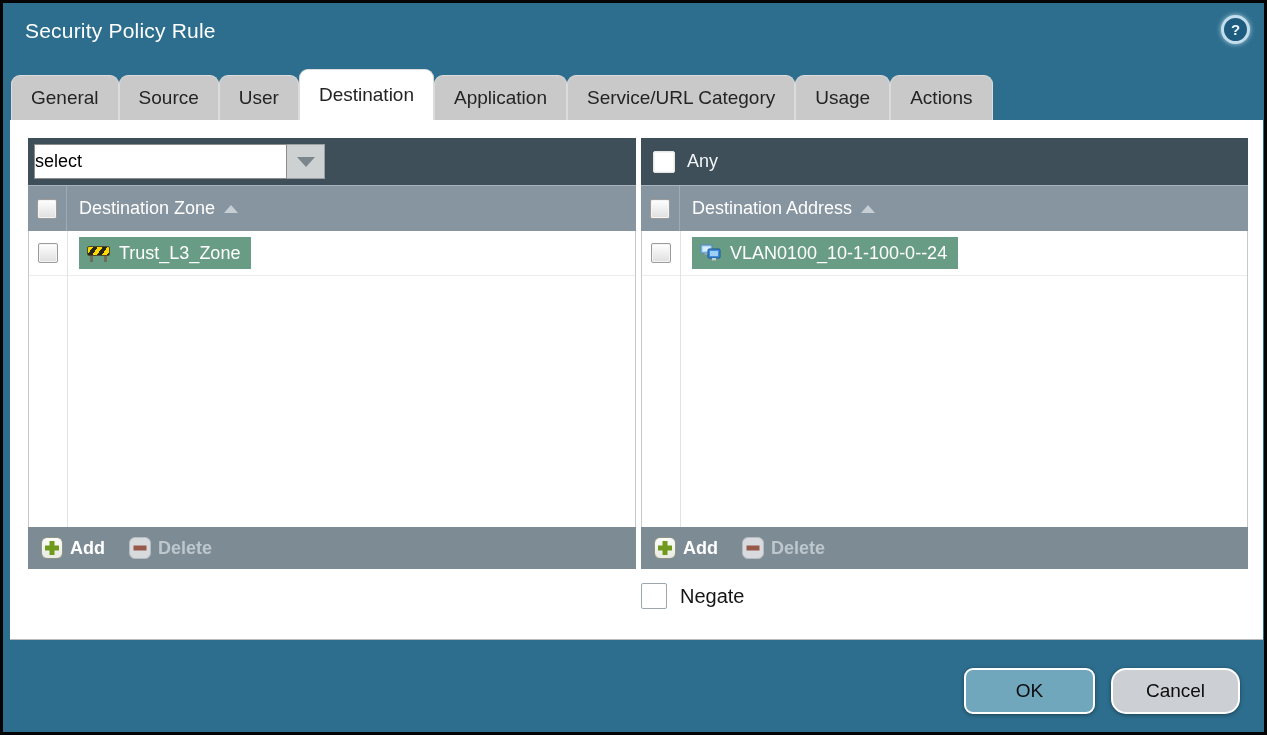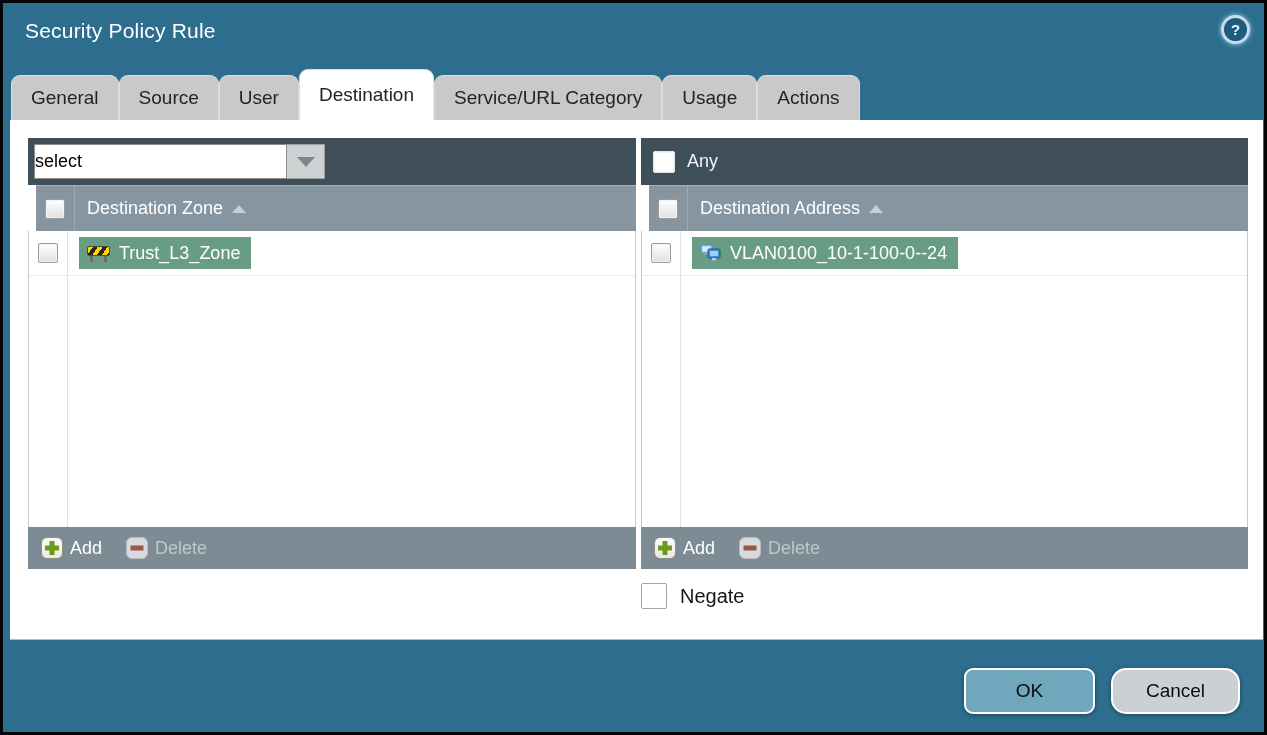--- a/index.html
+++ b/index.html
@@ -84,21 +84,21 @@
     background:linear-gradient(#ffffff,#dfdfdf);
     border:1px solid #9b9b9b;
     box-shadow:inset 0 0 0 1px #f4f4f4;
     cursor:pointer;
   }
   .cb.white { width:22px; height:22px; background:#ffffff; border:1px solid #e6e6e6; }
 
   .grid-head {
     flex:none; height:46px; background:#8695a0;
     border-top:1px solid #a7b2ba;
-    display:flex; align-items:stretch;margin-left:8px;
+    display:flex; align-items:stretch;
   }
   .cb-col { flex:none; width:38px; display:flex; align-items:center; justify-content:center; }
   .head-name {
     flex:1; border-left:1px solid #9dabb4;
     display:flex; align-items:center; gap:9px; padding-left:12px;
     color:#ffffff; font-size:18px; cursor:pointer;
   }
   .tri-up {
     width:0; height:0;
     border-left:7px solid transparent; border-right:7px solid transparent;
@@ -137,21 +137,21 @@
   }
   .zone-icon::before { left:3px; }
   .zone-icon::after  { right:3px; }
 
   .net-icon { flex:none; display:block; }
 
   .toolbar {
     flex:none; height:42px; background:#7c8b94;
     display:flex; align-items:center; gap:24px; padding-left:13px;
   }
-  .tb-btn { display:flex; align-items:center; gap:7px; font-size:18px; color:#ffffff; cursor:pointer; }
+  .tb-btn { display:flex; align-items:center; gap:7px; font-size:18px; color:#ffffff; cursor:pointer;font-weight:bold; }
   .tb-btn.disabled { color:#bdc7cc; cursor:default; }
   .icon-add {
     width:22px; height:22px; border-radius:6px; position:relative;
     background:linear-gradient(#fbfcf7,#e9ebe2);
     border:1px solid #8d9386;
   }
   .icon-add::before, .icon-add::after {
     content:""; position:absolute; background:#6f9a1e; left:50%; top:50%;
   }
   .icon-add::before { width:14px; height:5px; transform:translate(-50%,-50%); }
@@ -192,20 +192,21 @@
 <body>
 
 <div class="dlg-title">Security Policy Rule</div>
 <div class="help-btn">?</div>
 
 <div class="tabbar">
   <div class="tab">General</div>
   <div class="tab">Source</div>
   <div class="tab">User</div>
   <div class="tab active">Destination</div>
+  <div class="tab">Application</div>
   <div class="tab">Service/URL Category</div>
   <div class="tab">Usage</div>
   <div class="tab">Actions</div>
 </div>
 
 <div class="content">
 
   <div class="panel left">
     <div class="panel-top">
       <div class="combo">

